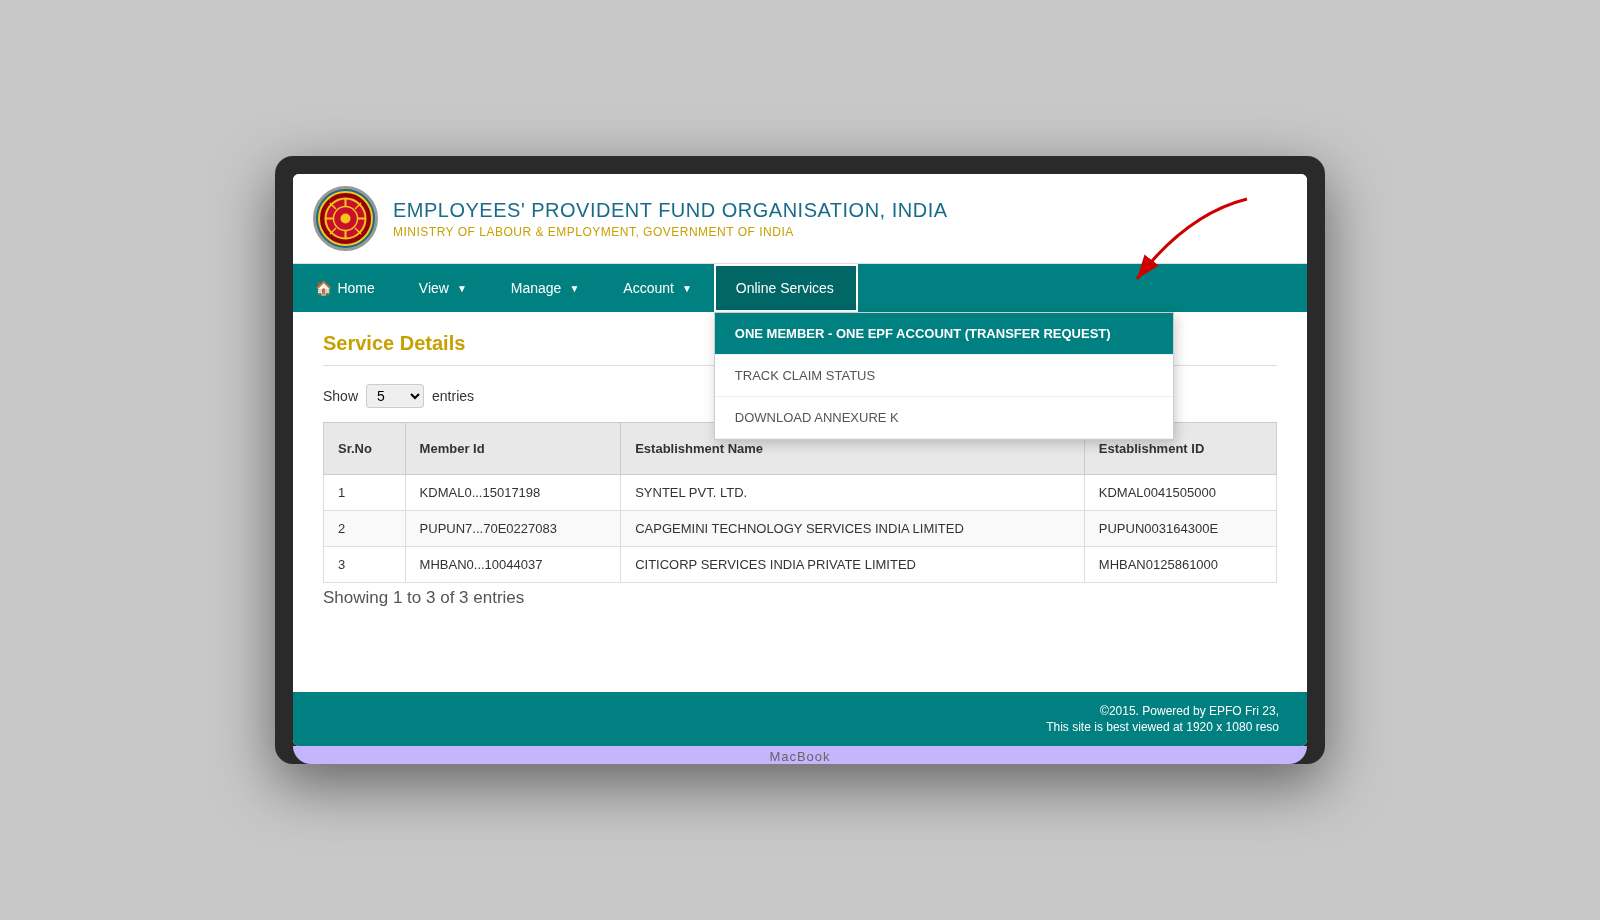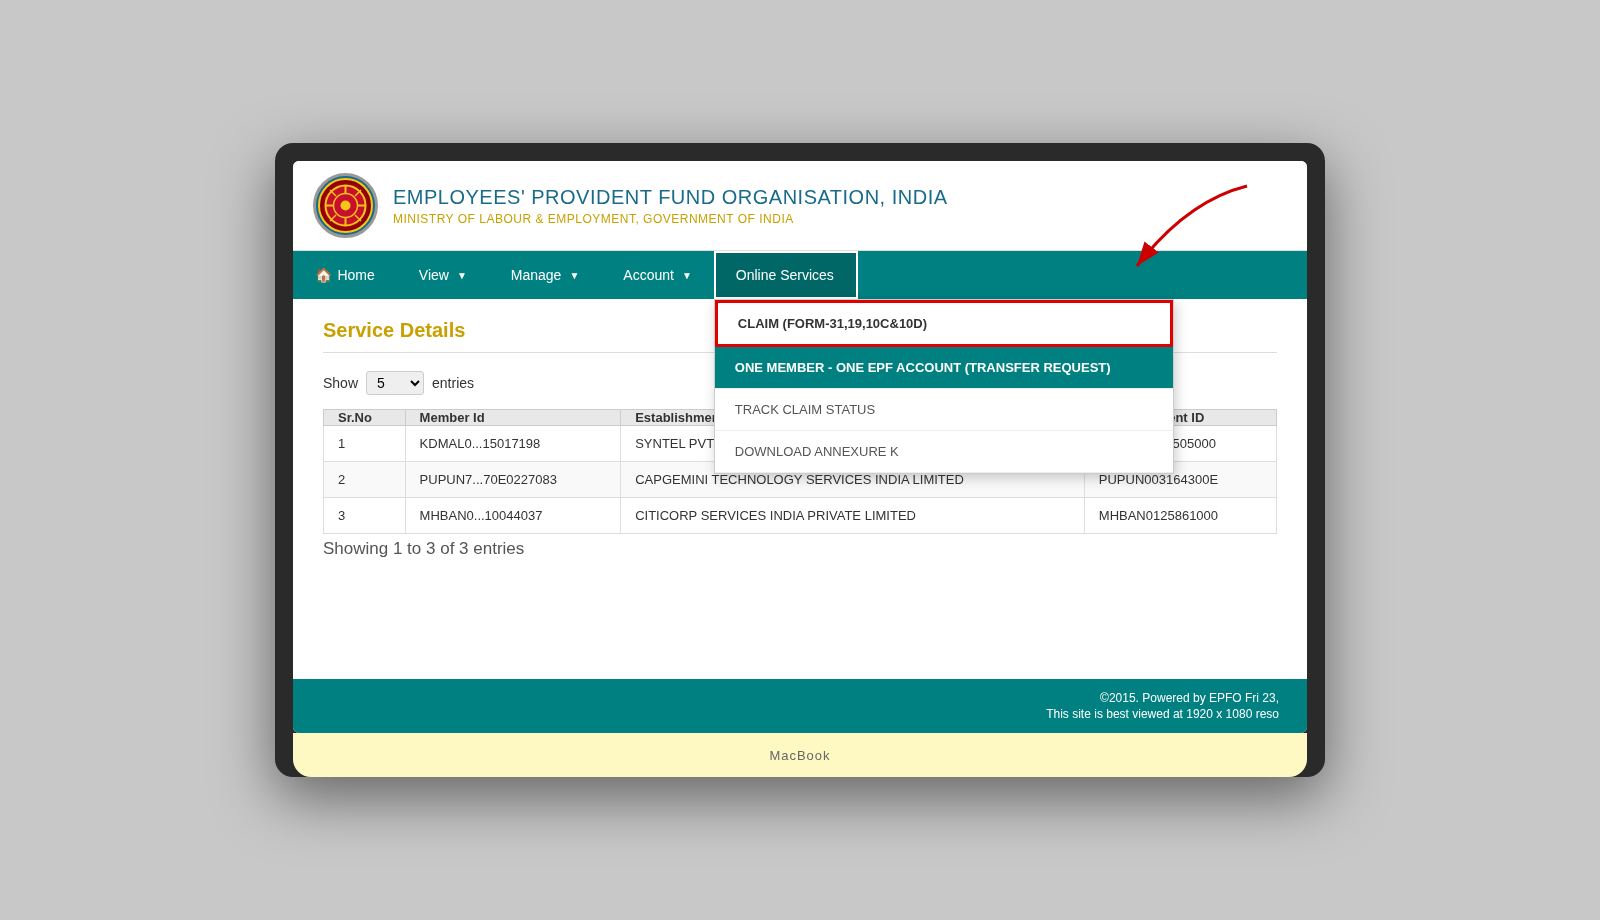--- a/index.html
+++ b/index.html
@@ -21,26 +21,26 @@
     }
 
     .laptop-screen {
       background: #fff;
       border-radius: 6px;
       overflow: hidden;
       width: 100%;
     }
 
     .laptop-bottom {
-      background: #fef9c3;
-      height: 44px;
+      background: #c4b5fd;
+      height: 18px;
       border-radius: 0 0 18px 18px;
       display: flex;
       justify-content: center;
-      align-items: center;
+      align-items: flex-end;
       margin-top: 0;
     }
 
     .macbook-label {
       font-size: 13px;
       color: #666;
       letter-spacing: 1px;
     }
 
     
@@ -218,21 +218,21 @@
 
     
     .data-table {
       width: 100%;
       border-collapse: collapse;
       font-size: 13px;
     }
 
     .data-table th {
       background: #e8e8e8;
-      padding: 0 14px;
+      padding: 18px 14px;
       text-align: left;
       font-weight: bold;
       color: #333;
       border: 1px solid #ccc;
     }
 
     .data-table td {
       padding: 10px 14px;
       border: 1px solid #ddd;
       color: #333;
@@ -337,23 +337,20 @@
           <span>Account</span>
           <span class="dropdown-arrow">▼</span>
         </div>
 
         <div class="dropdown-container">
           <div class="nav-item online-services">
             <span>Online Services</span>
           </div>
 
           <div class="dropdown-menu">
-            <div class="dropdown-item claim-item">
-              <span>CLAIM (FORM-31,19,10C&amp;10D)</span>
-            </div>
             <div class="dropdown-item transfer-item">
               <span>ONE MEMBER - ONE EPF ACCOUNT (TRANSFER REQUEST)</span>
             </div>
             <div class="dropdown-item track-item">
               <span>TRACK CLAIM STATUS</span>
             </div>
             <div class="dropdown-item download-item">
               <span>DOWNLOAD ANNEXURE K</span>
             </div>
           </div>

